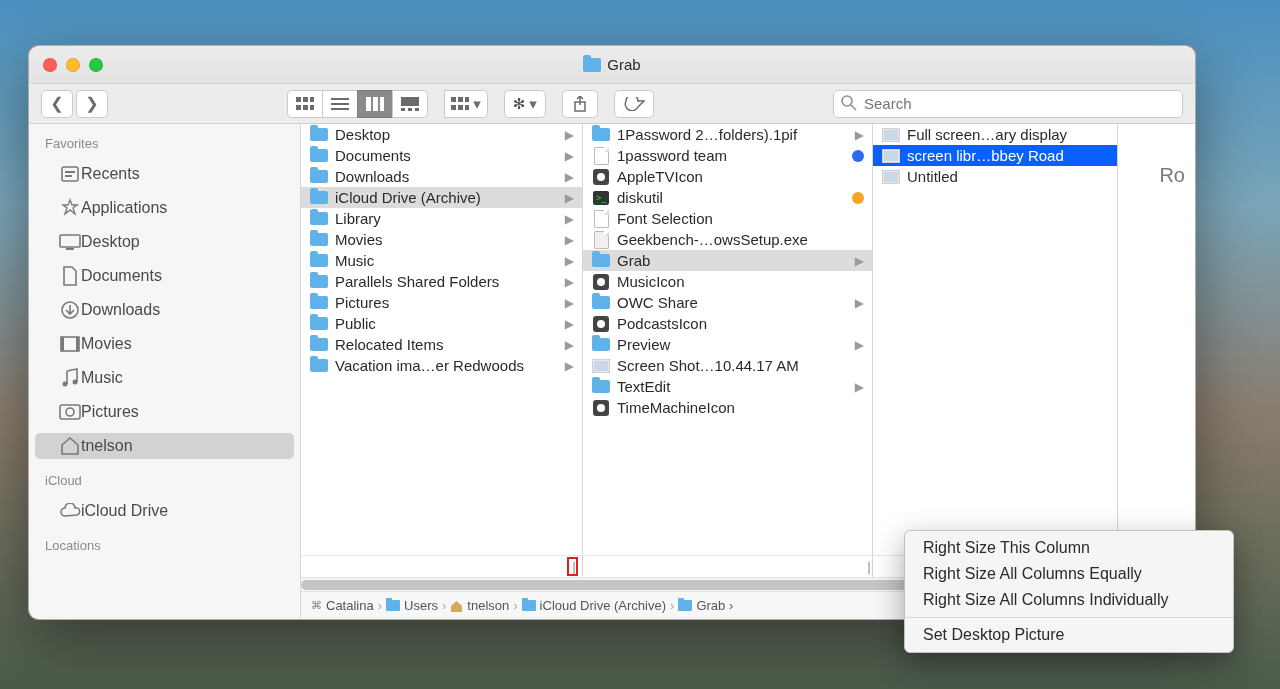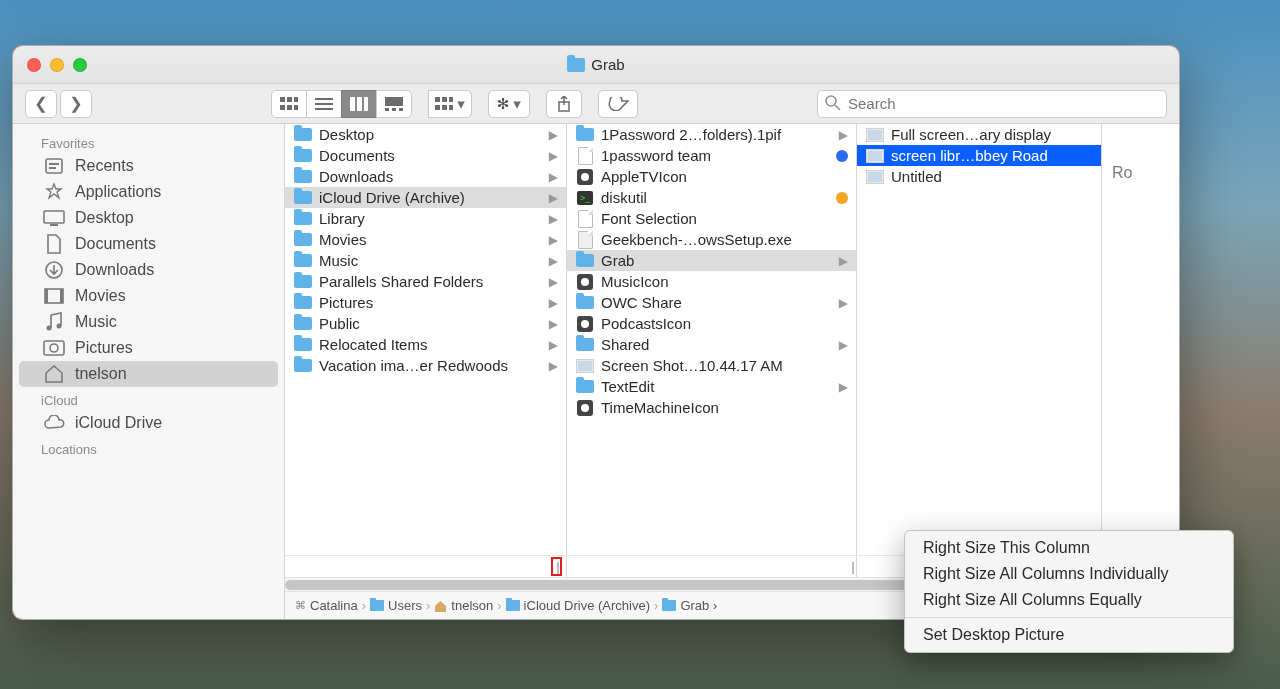--- a/index.html
+++ b/index.html
@@ -7,21 +7,21 @@
     font-family: -apple-system, "Helvetica Neue", Helvetica, Arial, sans-serif;
     background: linear-gradient(to bottom, #4a90c0 0%, #7aa5b8 30%, #8a7c6d 60%, #4a5c4a 100%);
     width: 1280px; height: 689px;
     position: relative;
     overflow: hidden;
     font-size: 15px;
     color: #2a2a2a;
   }
   .window {
     position: absolute;
-    left: 12px; top: 45px;
+    left: 28px; top: 45px;
     width: 1168px; height: 575px;
     background: #b91c1c;
     border: 1px solid #acacac;
     border-radius: 10px;
     box-shadow: 0 20px 60px rgba(0,0,0,0.4);
     display: flex; flex-direction: column;
     overflow: hidden;
   }
   .titlebar {
     height: 38px;
@@ -49,22 +49,22 @@
   .seggroup{display:flex}
   .seggroup .toolbar-btn{border-radius:0;margin-left:-1px;padding:0 8px}
   .seggroup .toolbar-btn:first-child{border-radius:5px 0 0 5px;margin-left:0}
   .seggroup .toolbar-btn:last-child{border-radius:0 5px 5px 0}
   .seggroup .active{background:#8a8a8a;color:#fff;border-color:#7a7a7a}
   .search{flex:0 0 350px;position:relative}
   .search input{width:100%;height:28px;border:1px solid #cacaca;border-radius:5px;padding:0 10px 0 30px;font-size:15px;background:#fff;color:#333}
   .search .sicon{position:absolute;left:8px;top:5px;color:#909090}
   .body{flex:1;display:flex;overflow:hidden}
   .sidebar{width:272px;background:#f6f6f6;border-right:1px solid #d6d6d6;padding:6px 0;position:relative;overflow-y:auto}
-  .side-section-title{font-size:13px;color:#8a8a8a;padding:6px 28px 2px}
-  .side-item{display:flex;align-items:center;gap:10px;padding:3px 14px 3px 24px;font-size:16px;color:#4a4a4a;border-radius:5px;margin:0 6px}
+  .side-section-title{font-size:13px;color:#8a8a8a;padding:6px 16px 2px}
+  .side-item{display:flex;align-items:center;padding:3px 14px 3px 24px;font-size:16px;color:#4a4a4a;border-radius:5px;margin:8px 6px}
   .side-item.selected{background:#d2d2d2}
   .side-item .sicn{width:22px;height:20px;display:flex;align-items:center;justify-content:center;color:#7a7a7a;font-size:18px}
   .columns{flex:1;display:flex;flex-direction:column;background:#fff}
   .cols-area{flex:1;display:flex;overflow:hidden}
   .col{border-right:1px solid #d6d6d6;overflow-y:auto;display:flex;flex-direction:column}
   .col1{width:282px}.col2{width:290px}.col3{width:245px}
   .col-row{display:flex;align-items:center;padding:2px 8px 2px 8px;font-size:15px;gap:6px;white-space:nowrap}
   .col-row .label{flex:1;overflow:hidden;text-overflow:ellipsis}
   .col-row .arrw{color:#9a9a9a;font-size:12px}
   .col-row.selected{background:#dcdcdc}
@@ -91,21 +91,21 @@
     border-radius:6px;
     box-shadow:0 10px 30px rgba(0,0,0,.35);
     padding:4px 0;
     font-size:16px;
   }
   .cm-item{padding:4px 18px}
   .cm-sep{height:1px;background:#d8d8d8;margin:4px 0}
   .ficn{display:inline-flex;width:20px;height:16px;align-items:center;justify-content:center;font-size:15px}
   .doc-icon{width:15px;height:18px;border:1px solid #bbb;background:#fff;border-radius:1px;position:relative}
   .doc-icon::after{content:"";position:absolute;right:-1px;top:-1px;width:5px;height:5px;background:linear-gradient(135deg,#fff 50%,#ddd 50%);}
-  .preview-pane{flex:1;padding:40px 10px;font-size:16px;color:#7a7a7a;}
+  .preview-pane{flex:1;padding:40px 10px;font-size:20px;color:#7a7a7a;text-align:right}
   svg{display:block}
 </style>
 </head>
 <body>
 
 <div class="window">
 
   <div class="titlebar">
     <div class="traffic">
       <div class="dot red"></div>
@@ -456,21 +456,21 @@
                   <rect width="16" height="16" rx="3" fill="#444"></rect>
                   <circle cx="8" cy="8" r="4" fill="#fff"></circle>
                 </svg>
               </span>
               <span class="label">PodcastsIcon</span>
             </div>
             <div class="col-row">
               <span class="ficn">
                 <span class="folder-icon" style="width:18px;height:13px"></span>
               </span>
-              <span class="label">Shared</span>
+              <span class="label">Preview</span>
               <span class="arrw">▶</span>
             </div>
             <div class="col-row">
               <span class="ficn">
                 <svg width="18" height="14">
                   <rect width="18" height="14" fill="#e8e8e8" stroke="#bbb"></rect>
                   <rect x="2" y="2" width="14" height="10" fill="#c8d8e8"></rect>
                 </svg>
               </span>
               <span class="label">Screen Shot…10.44.17 AM</span>
@@ -567,17 +567,17 @@
           </span>
         </div>
     </div>
   </div>
 
 
 </div>
 
 <div class="context-menu" id="cmenu">
     <div class="cm-item">Right Size This Column</div>
+    <div class="cm-item">Right Size All Columns Equally</div>
     <div class="cm-item">Right Size All Columns Individually</div>
-    <div class="cm-item">Right Size All Columns Equally</div>
     <div class="cm-sep"></div>
     <div class="cm-item">Set Desktop Picture</div>
   </div>
 
 </body></html>

